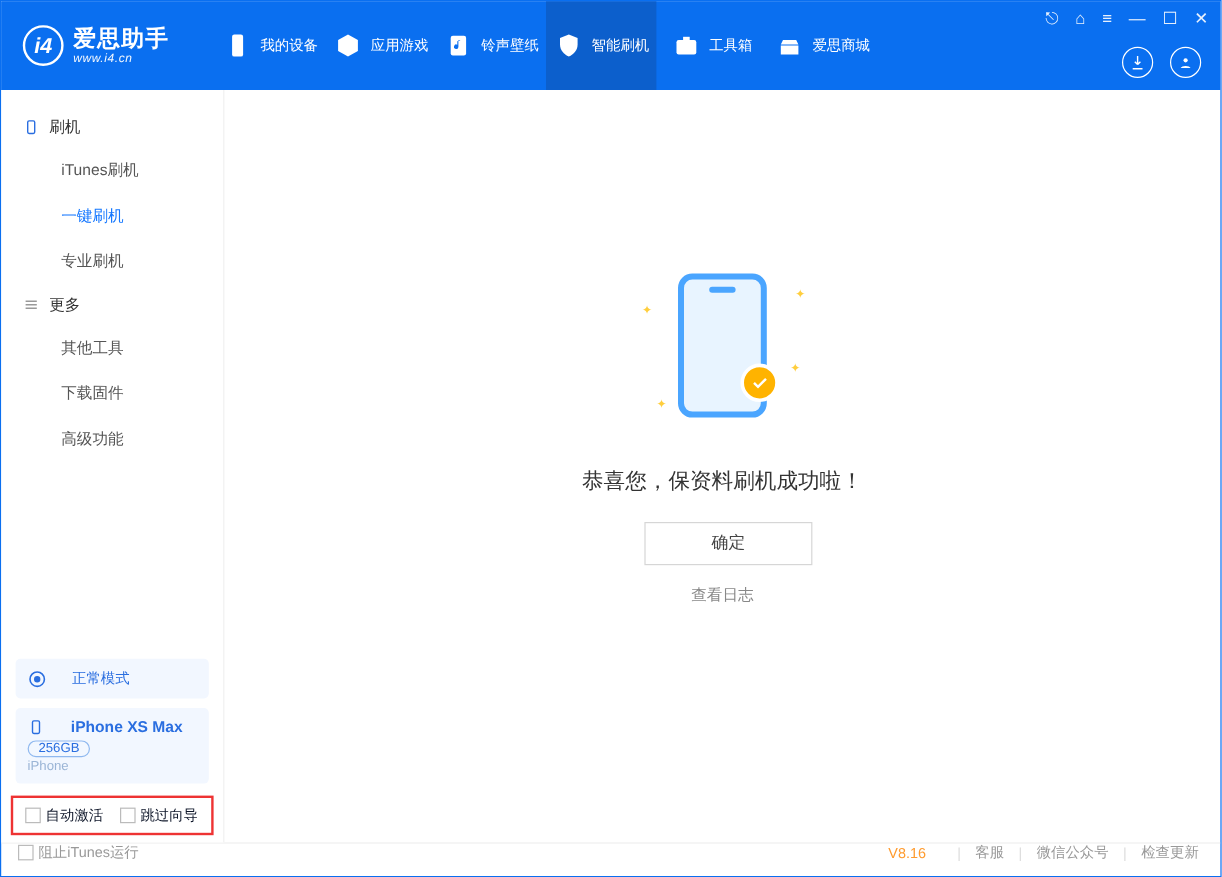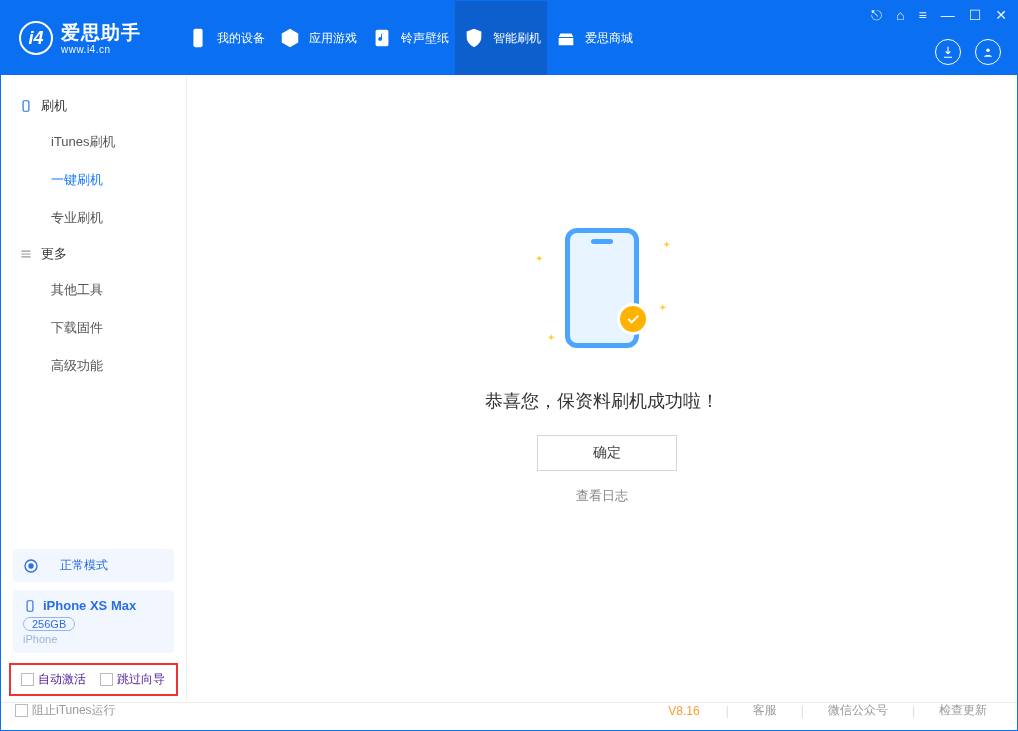--- a/index.html
+++ b/index.html
@@ -16,21 +16,21 @@
   position: relative;
 }
 .logo-block { display: flex; align-items: flex-end; padding: 0 18px; gap: 8px; }
 .logo-circle {
   width: 34px; height: 34px; border-radius: 50%;
   border: 2.5px solid #fff; display: flex; align-items: center; justify-content: center;
   font-weight: bold; font-style: italic; font-size: 18px; color:#fff;
 }
 .brand-text { line-height: 1.1; }
 .brand-cn { font-size: 19px; font-weight: 700; letter-spacing: 1px; }
-.brand-en { font-size: 10px; opacity: .95; letter-spacing: .5px; }
+.brand-en { font-size: 10px; opacity: .95; letter-spacing: .5px; font-style: italic; }
 
 .tabs { display: flex; height: 100%; margin-left: 20px; }
 .tab {
   width: 92px; height: 100%; display: flex; flex-direction: row;
   align-items: center; justify-content: center; gap: 6px; cursor: pointer;
   color: #fff; font-size: 12px;
 }
 .tab.active { background: #0c5fcc; }
 .tab .glyph { width: 26px; height: 26px; display:flex; align-items:center; justify-content:center; }
 .tab svg { fill:#fff; }
@@ -48,21 +48,21 @@
 .sb-group svg { width:14px; height:14px; }
 .sb-item { font-size:13px; color:#555; padding:10px 18px 10px 50px; cursor:pointer; }
 .sb-item.active { color:#1678ff; }
 
 .mode-box { margin: auto 12px 8px 12px; background:#f2f7ff; border-radius:4px; padding:8px 10px; font-size:12px; color:#2a6ee0; display:flex; align-items:center; gap:21px; }
 .device-box { margin: 0 12px 10px 12px; background:#f2f7ff; border-radius:4px; padding:8px 10px; font-size:12px; color:#2a6ee0; }
 .device-box .dname { font-weight:600; font-size:13px; }
 .device-box .cap { display:inline-block; border:1px solid #8fb8ef; border-radius:10px; padding:0 8px; font-size:11px; margin-top:4px; }
 .device-box .dtype { color:#9bb5d6; font-size:11px; margin-top:2px; }
 
-.sb-bottom { border:2px solid #e33; padding:6px 10px; margin: 0 8px 6px 8px; display:flex; gap:14px; align-items:center; font-size:12px; color:#4c1d95; }
+.sb-bottom { border:2px solid #e33; padding:6px 10px; margin: 0 8px 6px 8px; display:flex; gap:14px; align-items:center; font-size:12px; color:#0f172a; }
 .chk { width:13px; height:13px; border:1px solid #bbb; display:inline-block; vertical-align:middle; margin-right:4px; }
 
 
 .main { flex:1; display:flex; flex-direction:column; align-items:center; justify-content:center; padding-bottom:60px; }
 .phone-ill { position:relative; width:150px; height:150px; display:flex; align-items:center; justify-content:center; }
 .phone {
   width:74px; height:120px; border:5px solid #4aa5ff; border-radius:12px;
   background:#e8f4ff; position:relative;
 }
 .phone::before { content:""; position:absolute; top:6px; left:50%; transform:translateX(-50%);
@@ -76,21 +76,21 @@
 .sparkle.c { left:20px; bottom:20px; } .sparkle.d { right:10px; bottom:50px; }
 
 .success-text { font-size:18px; color:#333; margin-top:26px; font-weight:500; }
 .ok-btn { margin-top:22px; width:140px; height:36px; border:1px solid #d6d6d6; background:#fff; font-size:14px; color:#444; cursor:pointer;margin-left:10px; }
 .view-log { margin-top:16px; font-size:13px; color:#888; cursor:pointer; }
 
 
 .footer { height:16px; border-top:1px solid #eee; display:flex; align-items:center; padding:0 14px; font-size:12px; color:#999; }
 .footer .spacer { flex:1; }
 .footer .ver { color:#ff9b2e; margin-right:18px; }
-.footer .link { margin:0 16px; cursor:pointer; }
+.footer .link { margin:0 4px; cursor:pointer; }
 .footer .sep { color:#ddd; margin:0 8px; }
 </style>
 </head>
 <body>
 
 <div class="header">
   <div class="logo-block">
     <div class="logo-circle">i4</div>
     <div class="brand-text">
       <div class="brand-cn">爱思助手</div>
@@ -124,20 +124,29 @@
       </span>
       <span>铃声壁纸</span>
     </div>
     <div class="tab active">
       <span class="glyph">
         <svg viewBox="0 0 24 24" width="22" height="22">
             <path d="M12 2l8 3v6c0 5-3.5 9-8 11-4.5-2-8-6-8-11V5l8-3z"></path>
           </svg>
       </span>
       <span>智能刷机</span>
+    </div>
+    <div class="tab">
+      <span class="glyph">
+        <svg viewBox="0 0 24 24" width="22" height="22">
+            <rect x="3" y="7" width="18" height="13" rx="2"></rect>
+            <rect x="9" y="4" width="6" height="3"></rect>
+          </svg>
+      </span>
+      <span>工具箱</span>
     </div>
     <div class="tab">
       <span class="glyph">
         <svg viewBox="0 0 24 24" width="22" height="22">
             <path d="M6 7h12l2 4H4l2-4zm-2 5h16v8H4v-8z"></path>
           </svg>
       </span>
       <span>爱思商城</span>
     </div>
   </div>
@@ -189,21 +198,21 @@
     <div class="sb-item">高级功能</div>
 
     <div class="mode-box">
       <svg width="16" height="16" viewBox="0 0 24 24" fill="none" stroke="#2a6ee0" stroke-width="2">
           <circle cx="12" cy="12" r="9"></circle>
           <circle cx="12" cy="12" r="3" fill="#2a6ee0"></circle>
         </svg>
       <span>正常模式</span>
     </div>
     <div class="device-box">
-      <div style="display:flex;gap:6px;align-items:flex-end">
+      <div style="display:flex;gap:22px;align-items:flex-end">
         <svg width="14" height="14" viewBox="0 0 24 24" fill="none" stroke="#2a6ee0" stroke-width="2">
             <rect x="7" y="3" width="10" height="18" rx="2"></rect>
           </svg>
         <span class="dname">iPhone XS Max</span>
       </div>
       <span class="cap">256GB</span>
       <div class="dtype">iPhone</div>
     </div>
 
     <div class="sb-bottom">

